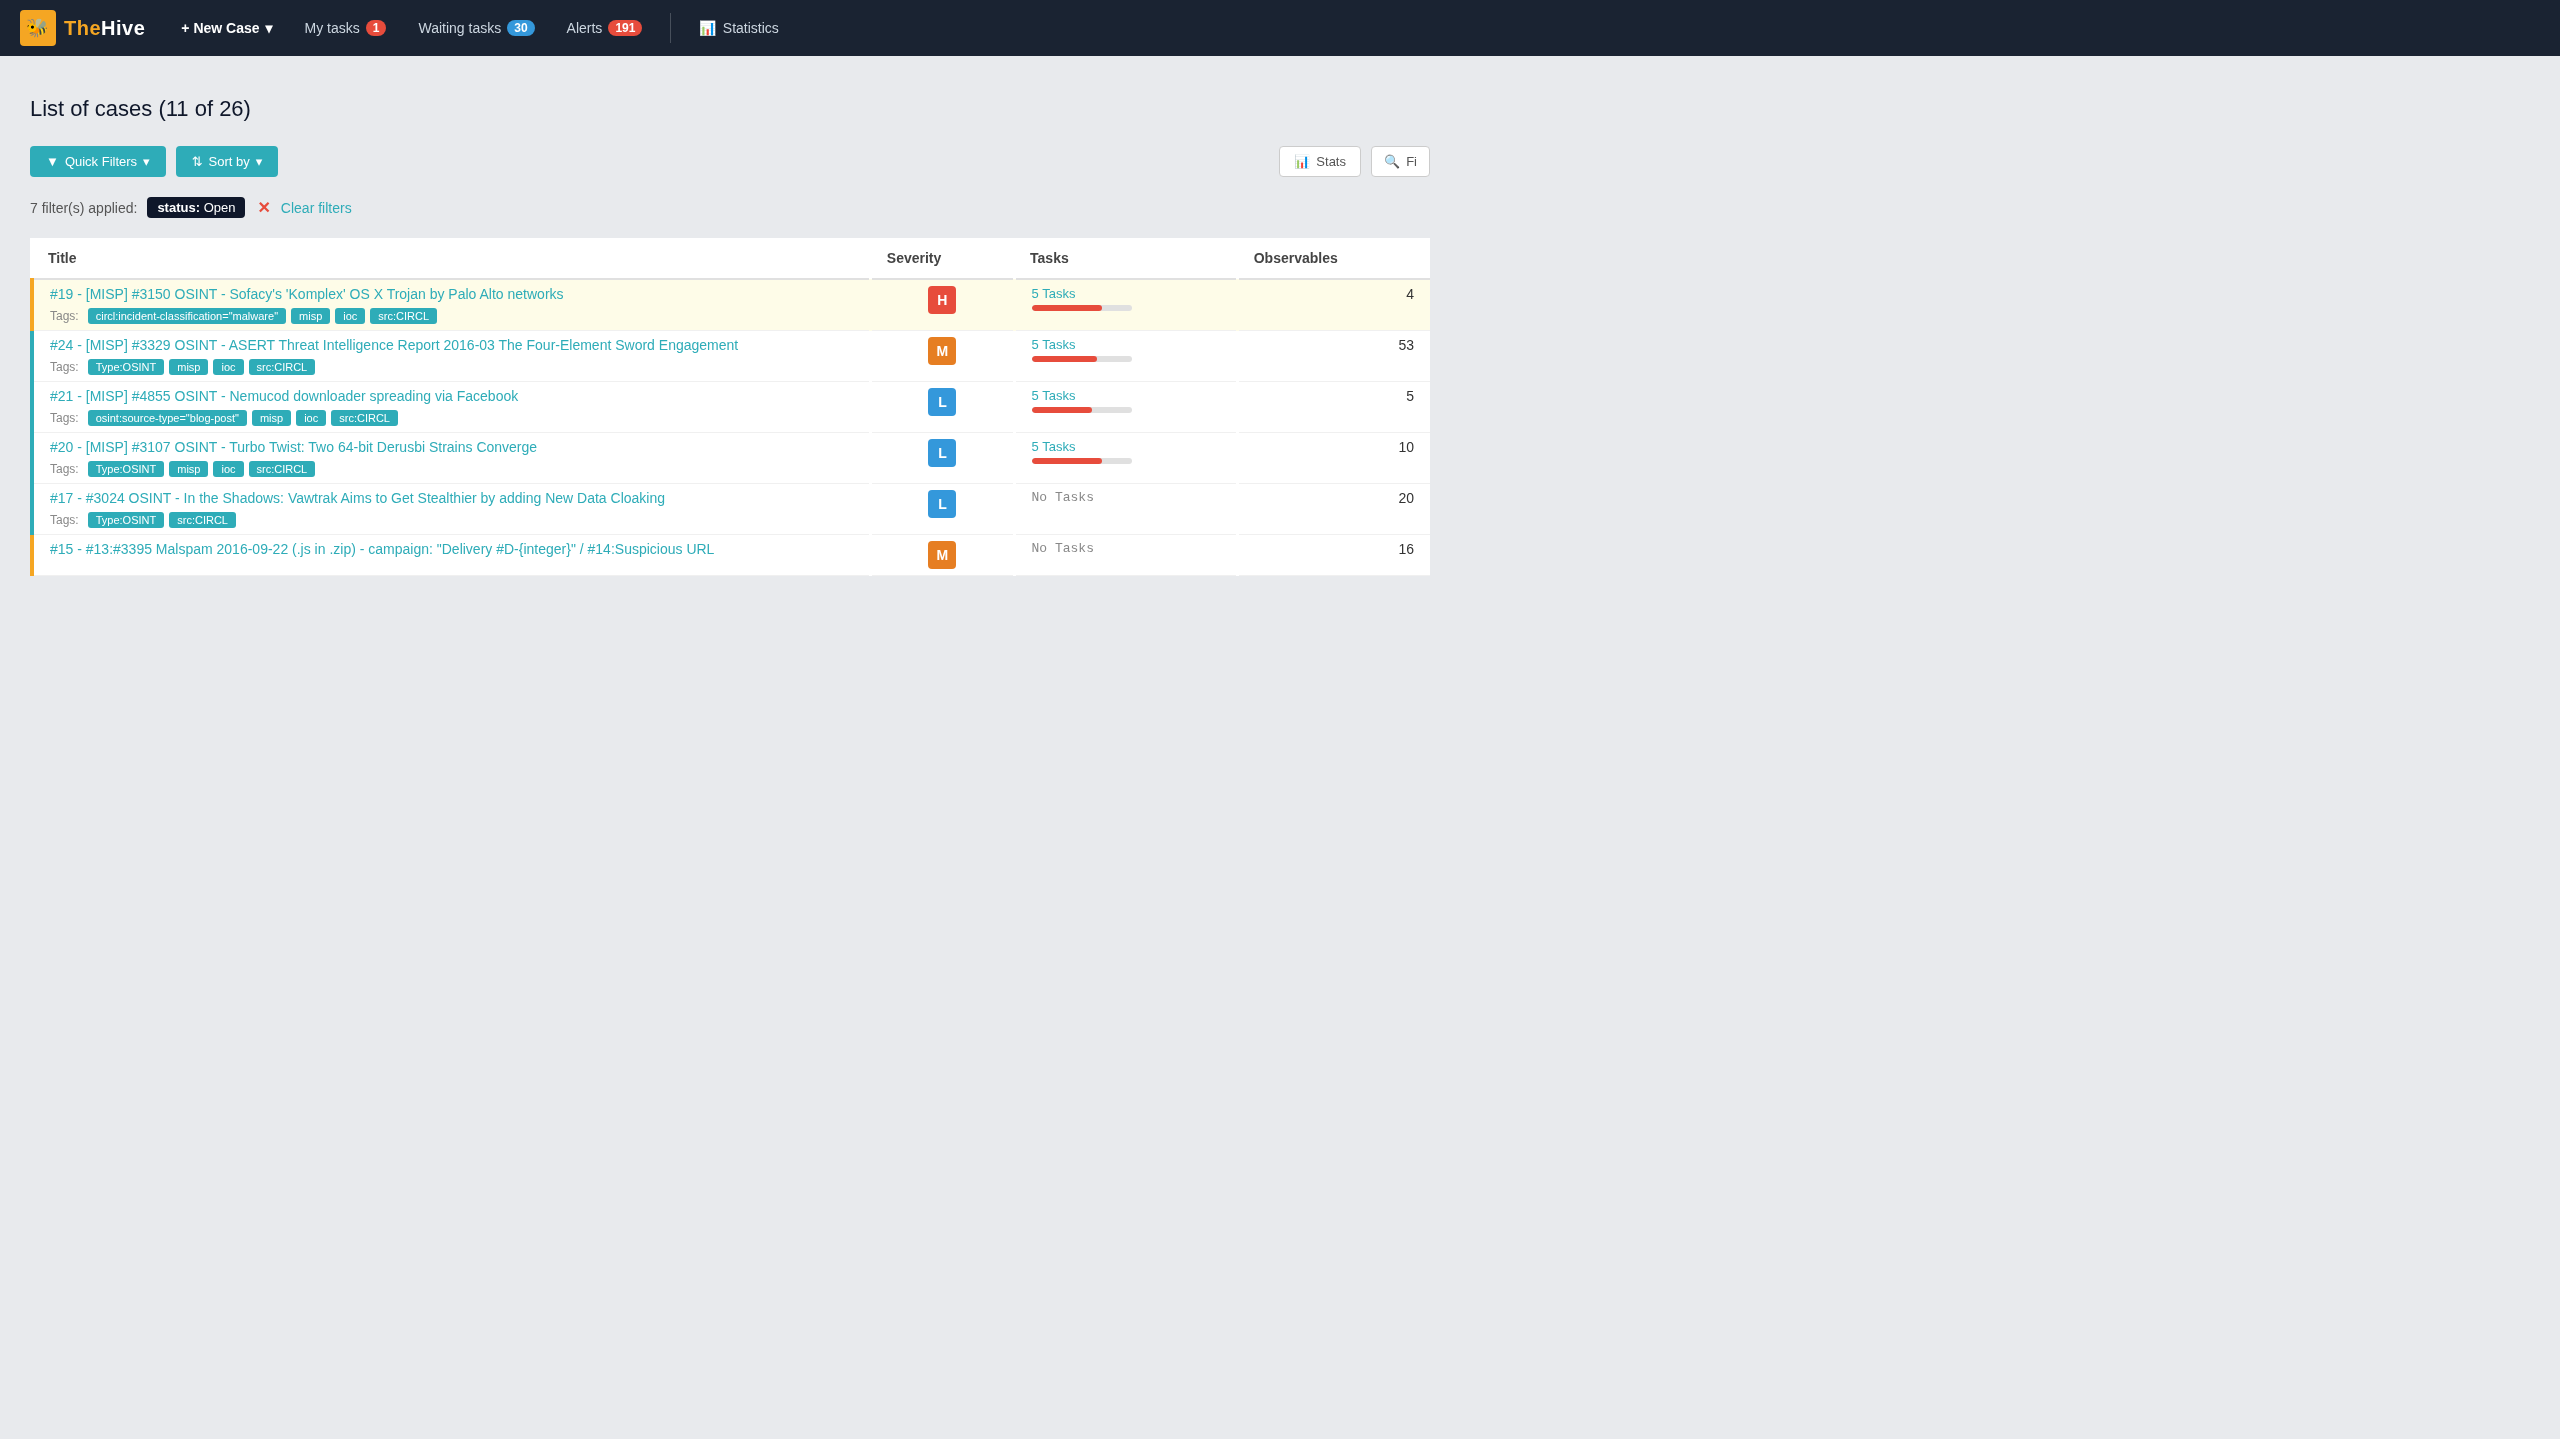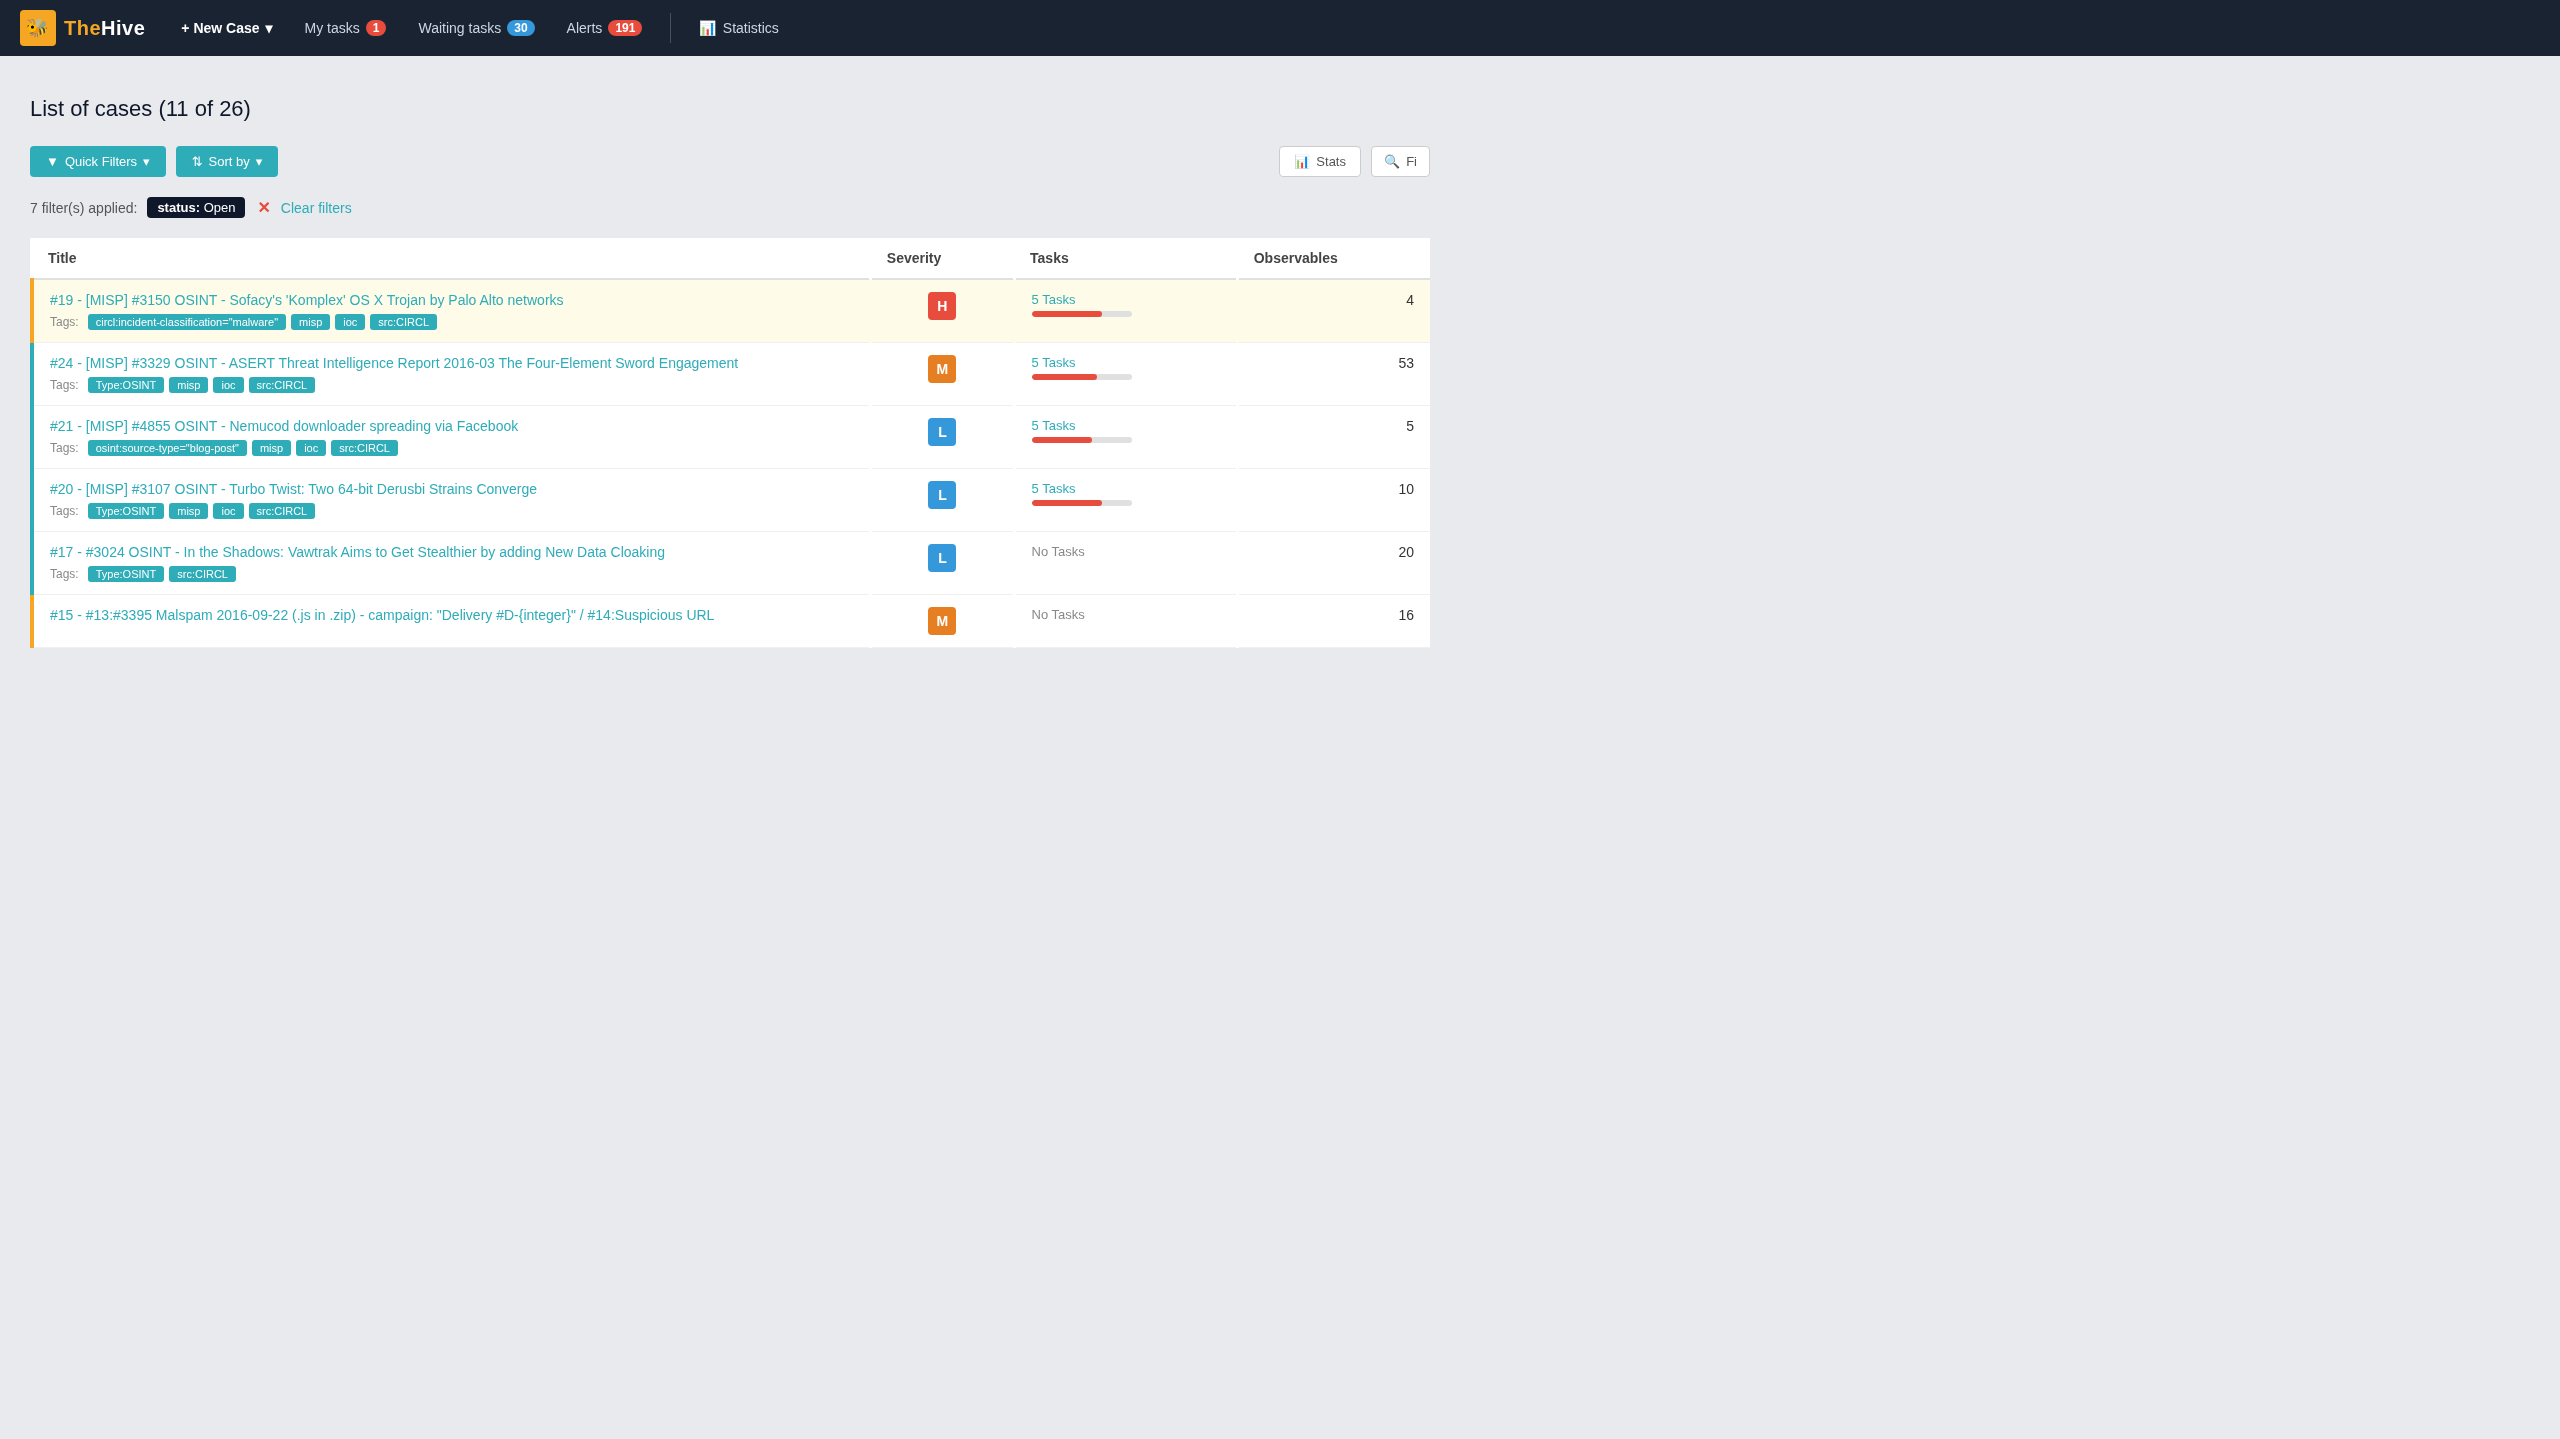--- a/index.html
+++ b/index.html
@@ -180,21 +180,21 @@
       padding: 12px 16px;
       text-align: left;
       font-weight: 600;
       color: #444;
       font-size: 14px;
       border-bottom: 2px solid #e0e0e0;
       background: white;
     }
     .cases-table th.right { text-align: left; }
     .cases-table td {
-      padding: 12px 16px;
+      padding: 6px 16px;
       border-bottom: 1px solid #f0f0f0;
       vertical-align: top;
     }
     .case-row.highlighted { background: #fefce8; }
     .case-row td { border-left: 3px solid transparent; }
     .case-row.highlighted td:first-child { border-left: 3px solid #f5a623; }
 
     .case-title-cell { width: 60%; }
     .case-title {
       color: #2eacb8;
@@ -240,21 +240,21 @@
     .severity-H { background: #e74c3c; }
     .severity-M { background: #e67e22; }
     .severity-L { background: #3498db; }
 
     .tasks-cell { vertical-align: middle; }
     .tasks-label {
       color: #2eacb8;
       font-size: 13px;
       margin-bottom: 4px;
     }
-    .tasks-label.no-tasks { color: #888; }
+    .tasks-label.no-tasks { color: #888; font-family: Liberation Mono, monospace; }
     .progress-bar-container {
       width: 100px;
       height: 6px;
       background: #e0e0e0;
       border-radius: 3px;
       overflow: hidden;
     }
     .progress-bar {
       height: 100%;
       border-radius: 3px;

